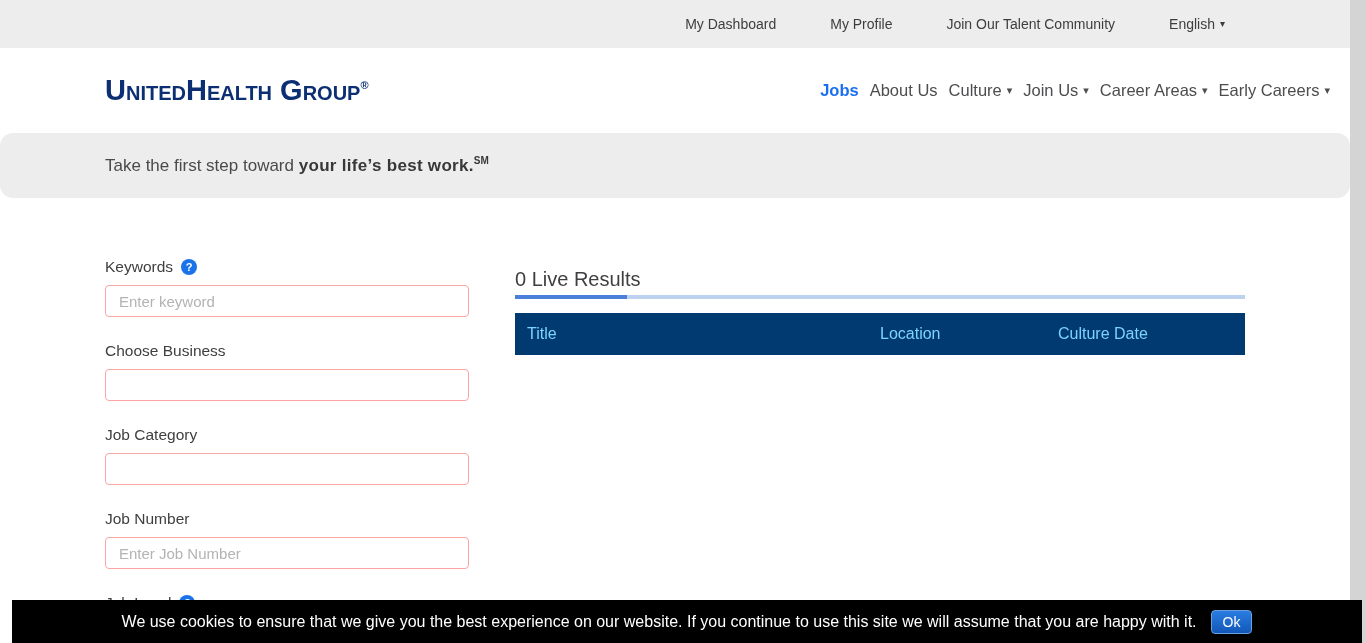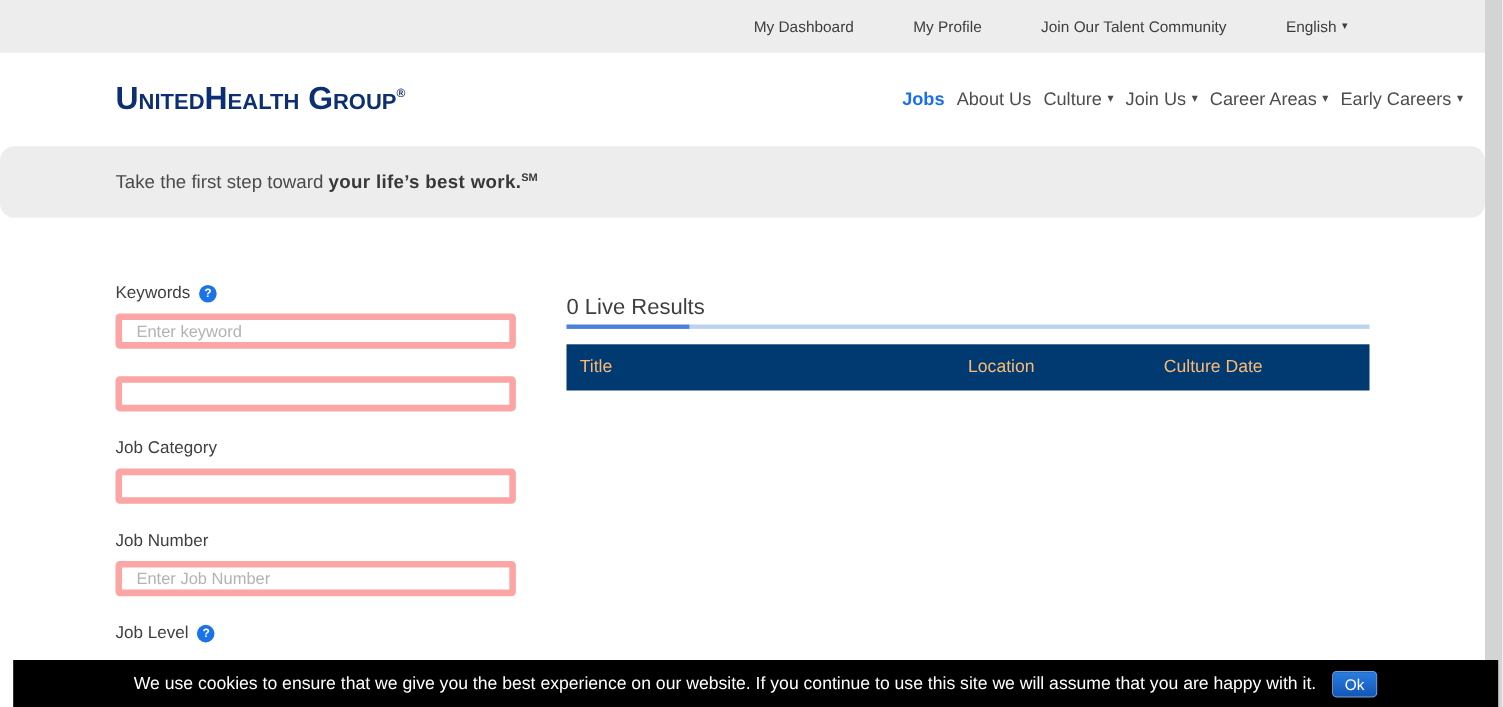--- a/index.html
+++ b/index.html
@@ -37,37 +37,37 @@
   .hero-inner sup { font-size:10px; font-weight:bold; color:#383838; }
 
   
   .filters { position:absolute; left:105px; top:258px; width:364px; }
   .field { margin-bottom:25px; }
   .label-row { display:flex; align-items:center; gap:8px; margin-bottom:9px;
                font-size:15.5px; color:#3f3f41; }
   .help { width:16px; height:16px; border-radius:50%; background:#1a73e8; color:#fff;
           font-size:11px; font-weight:bold; display:flex; align-items:center;
           justify-content:center; cursor:pointer; flex:none; }
-  .txt { width:100%; height:32px; border:6px solid #fca5a5; border-radius:4px;
+  .txt { width:100%; height:32px; border:1px solid #fca5a5; border-radius:4px;
          padding:0 13px; font-size:15px; color:#444; outline:none; background:#fff;
          font-family:"Liberation Sans", sans-serif; }
   .txt::placeholder { color:#b3b3b3; }
 
   
   .results { position:absolute; left:515px; top:261px; width:730px; }
   .results-head { display:flex; justify-content:space-between; align-items:flex-start;
                   height:38px; position:relative; z-index:2; }
   .results-title { font-size:20px; color:#3f3f41; padding-top:7px; }
   .show-map { width:140px; height:38px; background:#0d6be9; color:#fff; border:none;
               font-size:16px; display:flex; align-items:center; justify-content:center;
               gap:9px; cursor:pointer; font-family:"Liberation Sans", sans-serif; }
   .progress { height:4px; display:flex; margin-top:-4px; position:relative; z-index:1; }
   .seg-dark { width:112px; background:#4a80d9; }
   .seg-light { flex:1; background:#bcd2ee; }
-  .table-head { margin-top:14px; height:42px; background:#003a70; color:#fdba74;
+  .table-head { margin-top:14px; height:42px; background:#003a70; color:#7dd3fc;
                 display:flex; align-items:center; font-size:16px; }
   .col-title { width:365px; padding-left:12px; }
   .col-location { width:178px; }
   .col-posted { flex:1; }
 
   
   .cookie { position:absolute; left:12px; bottom:0; width:1350px; height:43px; background:#000;
             display:flex; align-items:center; justify-content:center; gap:14px;
             color:#fff; font-size:16px; z-index:5; }
   .ok-btn { background:linear-gradient(#2a7de1,#1257b8); border:1px solid #6aa1e0;
@@ -128,20 +128,23 @@
   <div class="filters">
     <div class="field">
       <div class="label-row">
         <span>Keywords</span>
         <span class="help">?</span>
       </div>
       <input class="txt" type="text" placeholder="Enter keyword" style="">
     </div>
 
     <div class="field">
+      <div class="label-row">
+        <span>Choose Business</span>
+      </div>
       <input class="txt" type="text" style="">
     </div>
 
     <div class="field">
       <div class="label-row">
         <span>Job Category</span>
       </div>
       <input class="txt" type="text" style="">
     </div>
 

